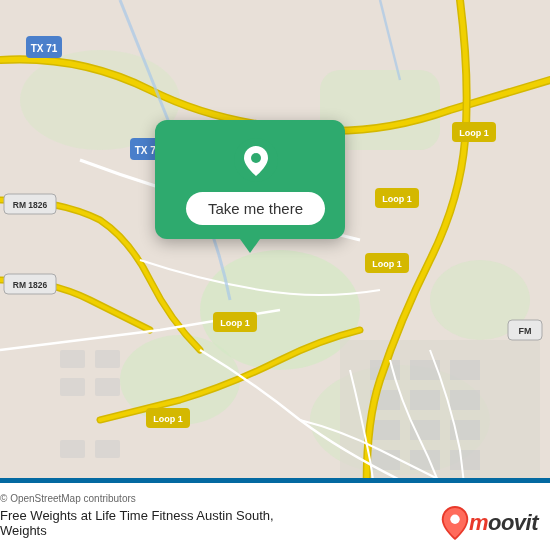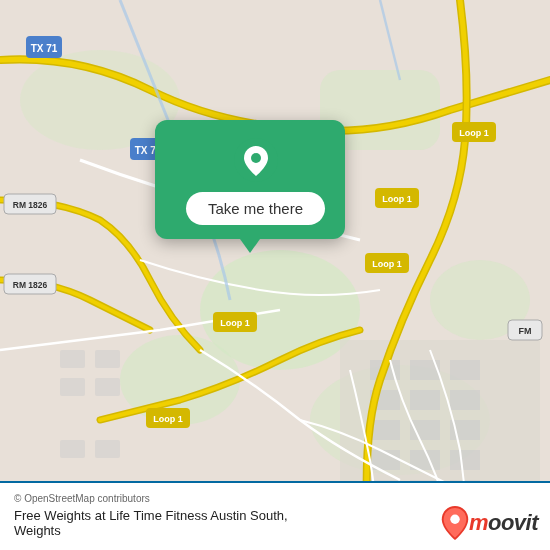--- a/index.html
+++ b/index.html
@@ -81,23 +81,23 @@
       white-space: nowrap;
     }
 
     
     #bottom-bar {
       position: absolute;
       bottom: 0;
       left: 0;
       width: 100%;
       background: white;
-      padding: 10px 14px 12px 14px;
+      padding: 10px 14px 12px 0;
       z-index: 10;
-      border-top: 2px solid #0369a1;
+      border-top: 5px solid #0369a1;
     }
 
     #attribution {
       font-size: 10px;
       color: #666;
       margin-bottom: 4px;
     }
 
     #place-name {
       font-size: 13px;

